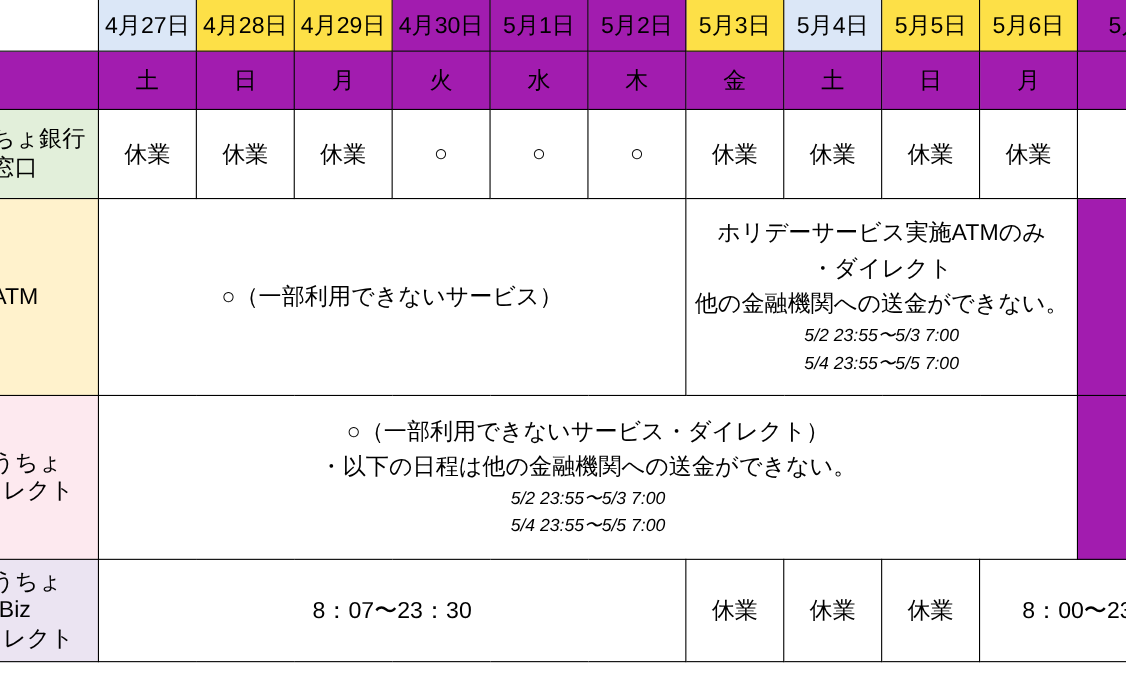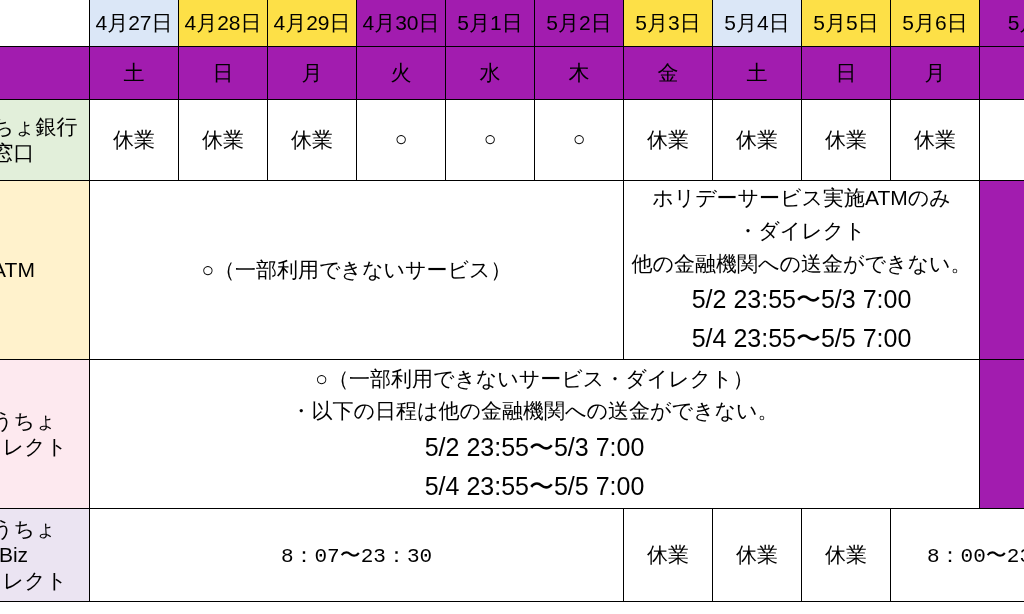--- a/index.html
+++ b/index.html
@@ -62,23 +62,24 @@
   .row-atm  td { height: 178px; }
   .row-direct td { height: 148px; }
   .row-biz td { height: 92px; }
 
   .multi {
     line-height: 1.55;
     font-size: 21px;
     padding: 6px 4px;
   }
   .multi .small {
-    font-size: 25px;
+    font-size: 16px;
+    font-style: italic;
   }
-  .cell-txt { font-size: 21px; font-family: Liberation Mono, monospace; }
+  .cell-txt { font-size: 21px; }
 </style>
 </head>
 <body>
 
 <div class="sheet">
   <table class="cal">
     <colgroup>
       <col class="c-label">
       <col class="c-day">
         <col class="c-day">

